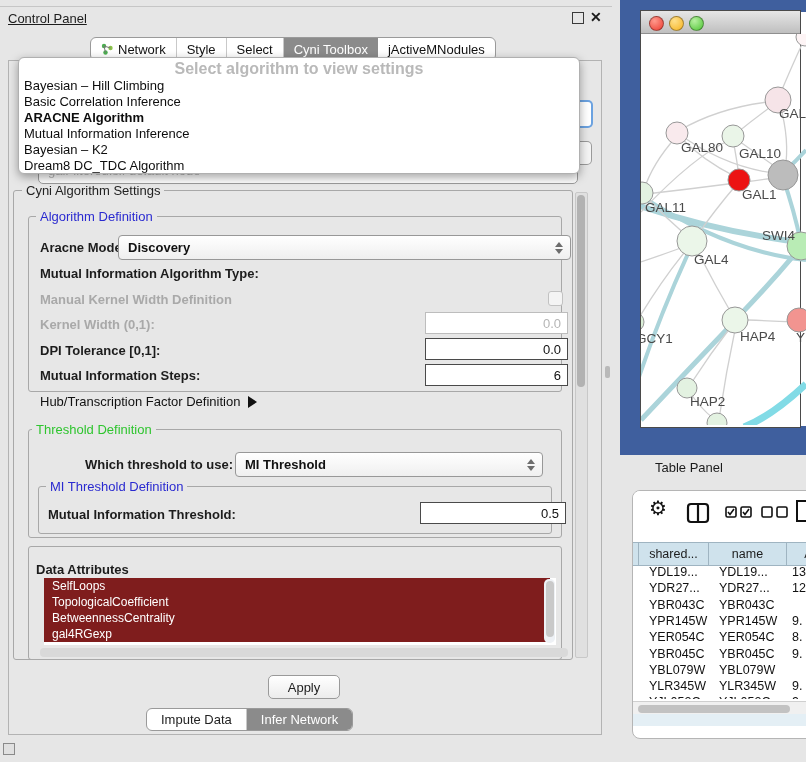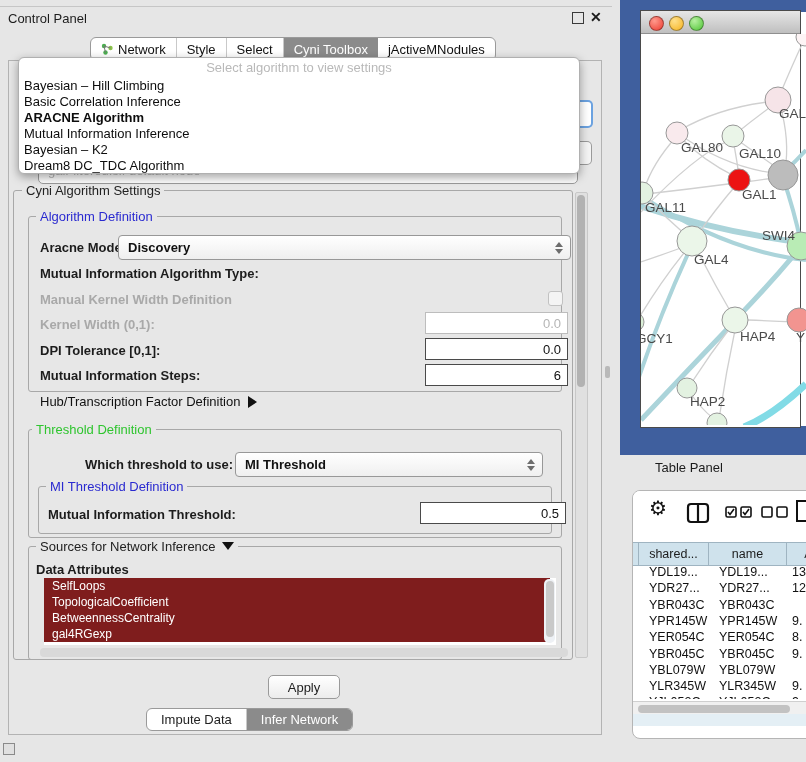--- a/index.html
+++ b/index.html
@@ -1,34 +1,34 @@
 <!DOCTYPE html>
 <html><head>
 <meta charset="utf-8">
 <style>
   html,body{margin:0;padding:0;}
   .screen{position:relative;width:806px;height:762px;background:#e6e6e6;overflow:hidden;
           font-family:"Liberation Sans",sans-serif;color:#222;font-size:13px;}
   .abs{position:absolute;}
   
   .topline{left:0;top:6px;width:612px;height:1px;background:#c6c6c6;}
-  .titlebar-text{left:8px;top:11px;font-size:13px;color:#1c1c1c;}
+  .titlebar-text{left:8px;top:11px;font-size:13px;color:#1c1c1c;text-decoration:underline;}
   .float-icon{left:572px;top:12px;width:10px;height:10px;border:1.6px solid #3a3a3a;background:transparent;}
   .close-icon{left:590px;top:9px;font-size:14px;font-weight:bold;color:#1a1a1a;}
   .panel-body{left:8px;top:60px;width:592px;height:673px;border:1px solid #b3b3b3;background:#e7e7e7;}
   
   .tabbar{left:90px;top:37px;height:22px;display:flex;background:#fff;border:1px solid #9a9a9a;border-radius:6px;overflow:hidden;}
   .tab{display:flex;align-items:center;justify-content:center;font-size:13px;padding:0 10px;color:#111;border-right:1px solid #c9c9c9;}
   .tab:last-child{border-right:none;}
   .tab.sel{background:#8b8b8b;color:#fff;border-right:none;}
   .tab .ticon{margin-right:5px;display:inline-flex;}
   
   .popup{left:18px;top:57px;width:560px;height:115px;background:#fff;border:1px solid #b0b0b0;border-radius:6px;
          box-shadow:0 3px 10px rgba(0,0,0,.35);z-index:40;}
-  .pop-ph{position:absolute;left:0;top:2px;width:100%;text-align:center;color:#b9b9b9;font-size:13px;}
+  .pop-ph{position:absolute;left:0;top:2px;width:100%;text-align:center;color:#b9b9b9;font-size:16px;font-weight:bold;}
   .pop-item{position:absolute;left:5px;font-size:13px;color:#0d0d0d;}
   .pop-item.bold{font-weight:bold;}
   .frag-blue{left:578px;top:100px;width:13px;height:24px;background:#fff;border:2px solid #6ba2e0;border-left:none;
              border-radius:0 5px 5px 0;z-index:30;}
   .frag-gray{left:578px;top:141px;width:13px;height:22px;background:#f4f4f4;border:1px solid #9a9a9a;border-left:none;
              border-radius:0 5px 5px 0;z-index:30;}
   .combo-sliver{left:38px;top:172px;width:540px;height:12px;overflow:hidden;z-index:10;}
   .combo-sliver .inner{position:absolute;left:0;top:-13px;width:538px;height:23px;border:1px solid #9a9a9a;border-radius:5px;background:#fbfbfb;}
   .combo-sliver .ghost{position:absolute;left:10px;top:-9px;color:#b5b5b5;font-size:13px;}
   
@@ -194,23 +194,20 @@
         <i class="dn"></i>
       </span>
   </div>
 
   <div class="abs group" style="left:38px;top:486px;width:512px;height:46px;"></div>
   <div class="abs gtitle blue" style="left:46px;top:480px;">MI Threshold Definition</div>
   <div class="abs lbl" style="left:48px;top:507px;">Mutual Information Threshold:</div>
   <div class="field" style="left:420px;top:502px;width:138px;height:20px;">0.5</div>
 
   <div class="abs group" style="left:28px;top:546px;width:532px;height:112px;"></div>
-  <div class="abs gtitle dark" style="left:36px;top:540px;">
-    <span>Sources for Network Inference</span><span class="arrow-d"></span>
-  </div>
   <div class="abs lbl" style="left:36px;top:562px;">Data Attributes</div>
 
   <div class="abs srclist">
     <div class="srcitem" style="top:0">SelfLoops</div>
     <div class="srcitem" style="top:32px">BetweennessCentrality</div>
     <div class="srcitem" style="top:16px">TopologicalCoefficient</div>
     <div class="srcitem" style="top:48px">gal4RGexp</div>
     <div class="src-sb">
         <div class="t"></div>
       </div>

